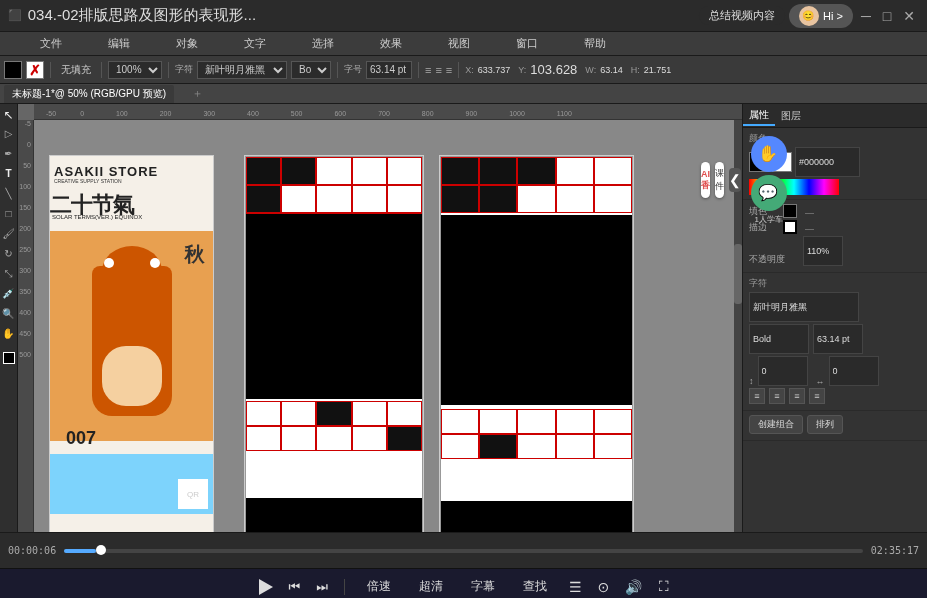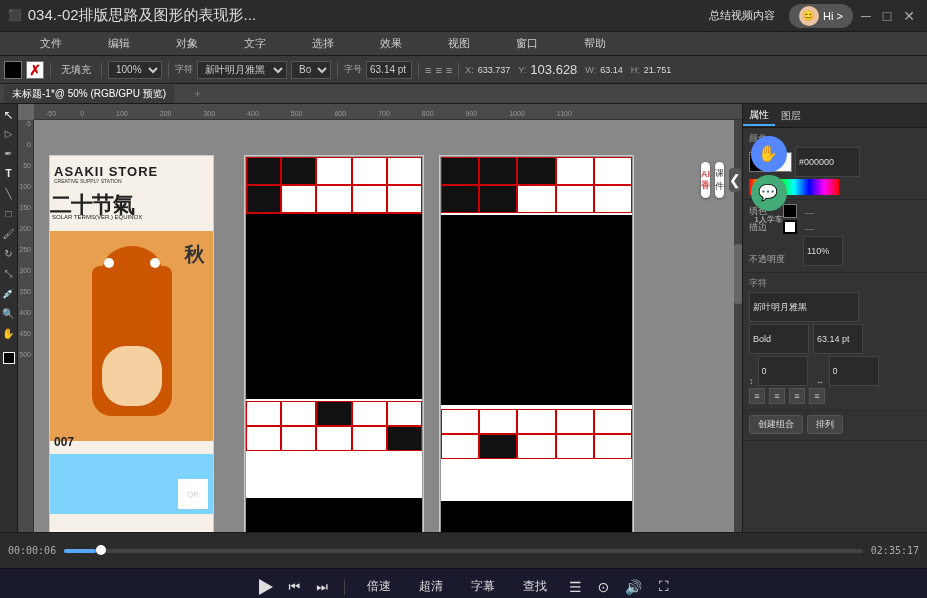--- a/index.html
+++ b/index.html
@@ -246,22 +246,22 @@
       top: 72px;
       right: 4px;
       font-size: 20px;
       font-weight: 900;
       color: #333;
       writing-mode: vertical-rl;
     }
     .poster-number {
       position: absolute;
       bottom: 95px;
-      left: 4px;
-      font-size: 12px;
+      left: 16px;
+      font-size: 18px;
       font-weight: 900;
       color: #222;
     }
     .poster-footer {
       position: absolute;
       bottom: 30px;
       left: 0;
       right: 0;
       height: 60px;
       background: #7dd3fc;

